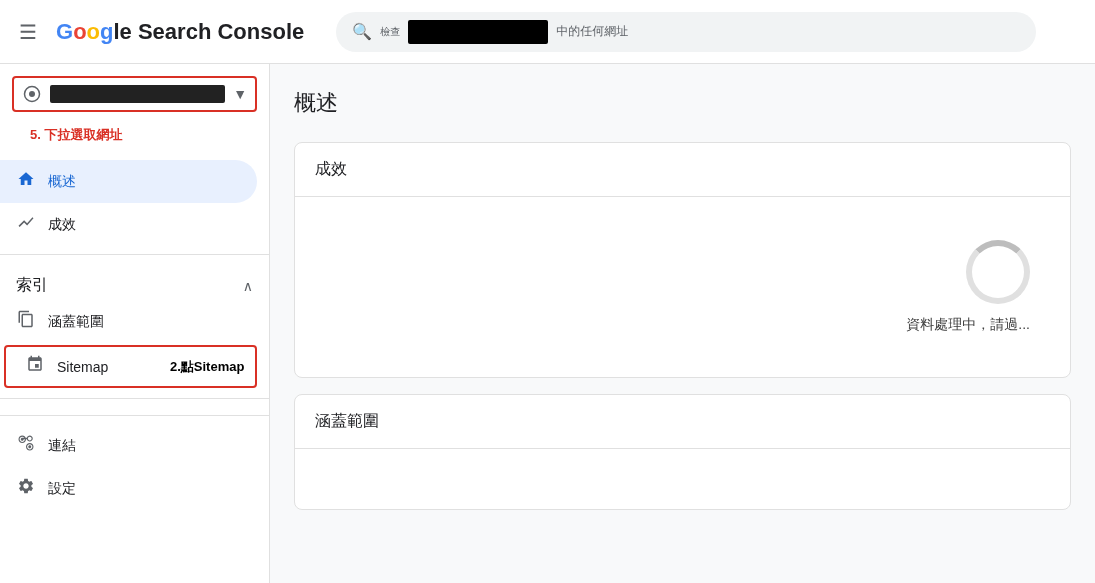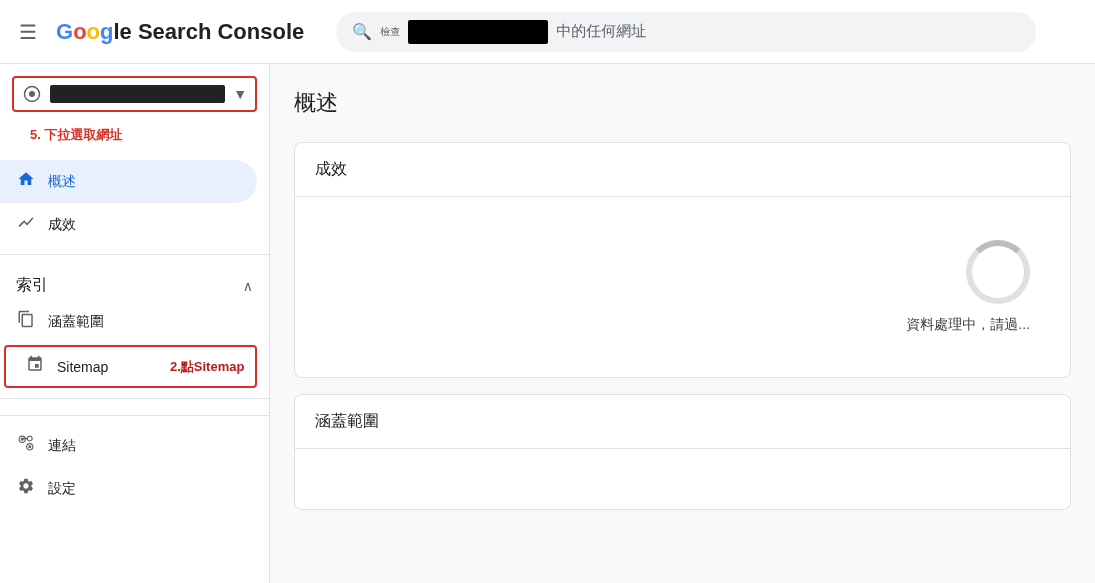--- a/index.html
+++ b/index.html
@@ -58,21 +58,21 @@
       white-space: nowrap;
     }
     .search-input {
       background: #000;
       width: 140px;
       height: 24px;
       border-radius: 2px;
     }
     .search-suffix {
       color: #5f6368;
-      font-size: 15px;
+      font-size: 12px;
     }
 
     
     .layout {
       display: flex;
       height: calc(583px - 64px);
     }
 
     
     .sidebar {
@@ -323,21 +323,21 @@
 
     <div class="sitemap-item-wrapper" style="position:relative; margin: 2px 0;">
       <div class="nav-item" style="border: 2px solid #d93025; border-radius: 4px; margin: 0 12px 0 4px; padding: 8px 19px;">
         <span class="nav-icon">
           <svg width="18" height="18" viewBox="0 0 24 24" fill="#5f6368">
               <path d="M17 12h-5v5h5v-5zM16 1v2H8V1H6v2H5c-1.11 0-1.99.9-1.99 2L3 19c0 1.1.89 2 2 2h14c1.1 0 2-.9 2-2V5c0-1.1-.9-2-2-2h-1V1h-2zm3 18H5V8h14v11z"></path>
             </svg>
         </span>
         <span class="nav-label">Sitemap</span>
       </div>
-      <span style="position:absolute; left: 170px; top: 50%; transform: translateY(-50%); color: #b91c1c; font-size: 13px; font-weight: bold; white-space: nowrap;">2.點Sitemap</span>
+      <span style="position:absolute; left: 170px; top: 50%; transform: translateY(-50%); color: #000000; font-size: 13px; font-weight: bold; white-space: nowrap;">2.點Sitemap</span>
     </div>
 
     <div class="nav-divider"></div>
 
 
     <div class="nav-divider"></div>
 
     <div class="nav-item">
       <span class="nav-icon">
         <svg width="18" height="18" viewBox="0 0 24 24" fill="#5f6368">

